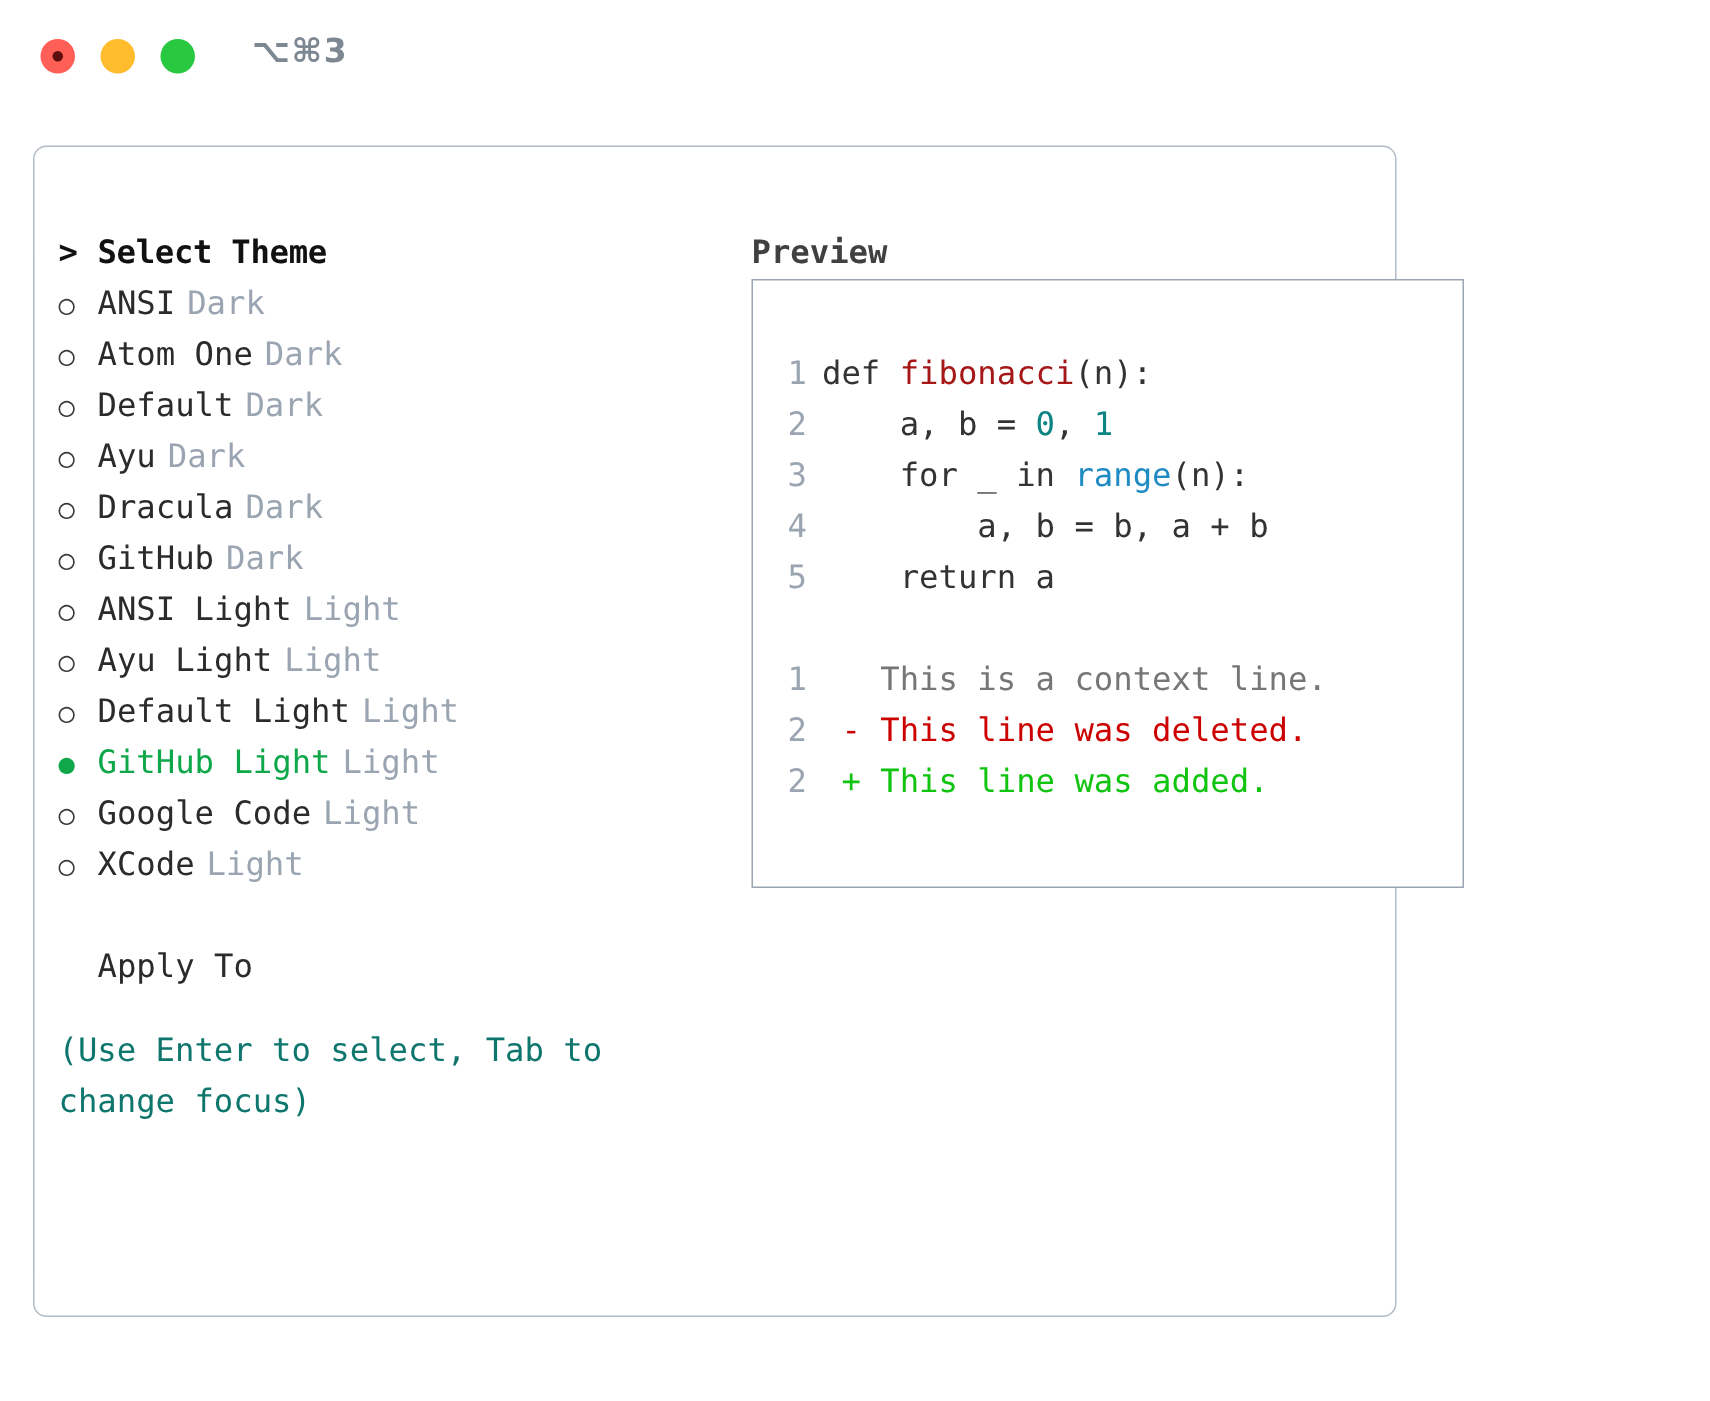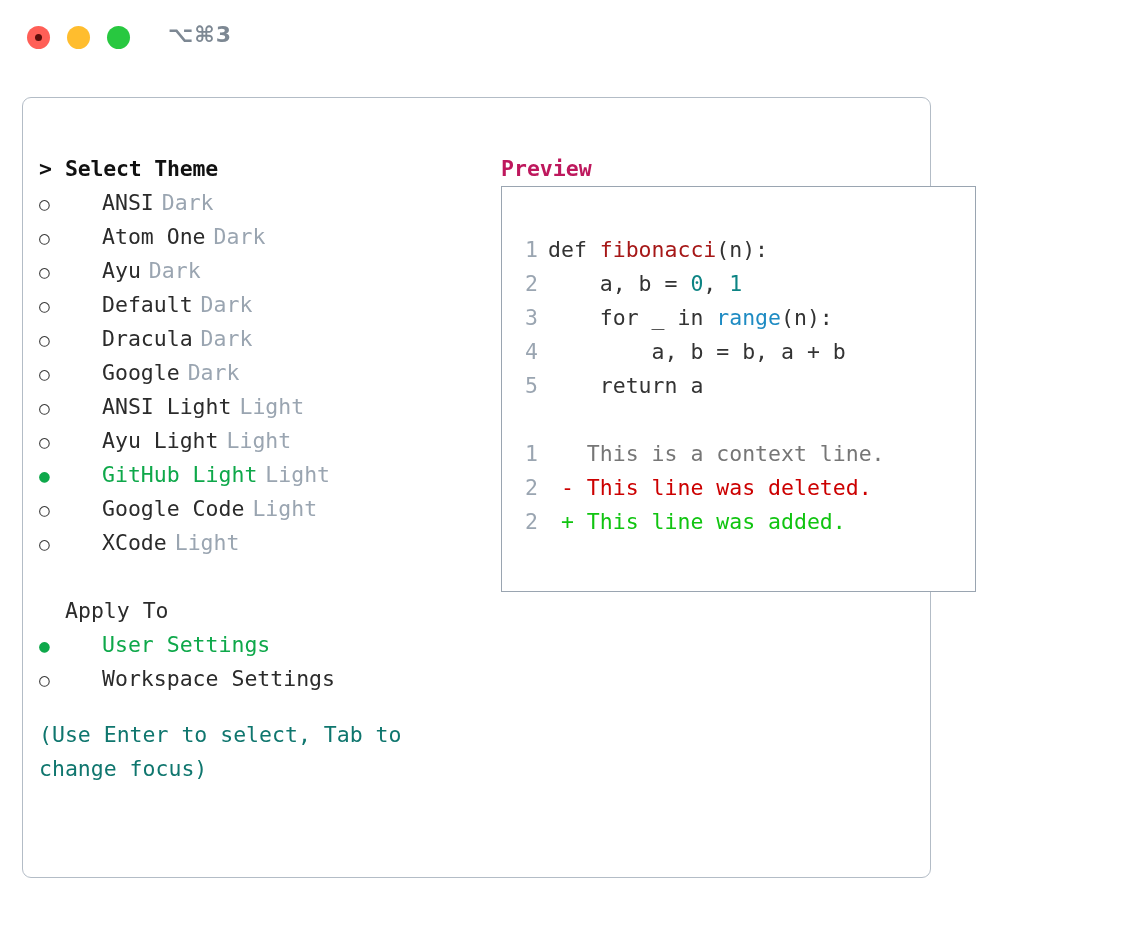--- a/index.html
+++ b/index.html
@@ -106,21 +106,21 @@
     letter-spacing: -0.2px;
   }
   .bullet-empty {
     color: #3a3a3a;
     font-size: 18px;
   }
   .bullet-filled {
     color: #0ea84a;
     font-size: 18px;
   }
-  .item-label { color: #2b2b2b; margin-left: 37px; }
+  .item-label { color: #2b2b2b; }
   .item-label.selected { color: #0ea84a; }
   .tag {
     color: #9aa5b1;
     margin-left: 8px;
   }
   .spacer { height: 34px; }
   .hint {
     margin-top: 22px;
     font-size: 21.5px;
     line-height: 34px;
@@ -132,21 +132,21 @@
   .right-col {
     position: absolute;
     left: 478px;
     top: 54px;
     width: 490px;
   }
   .preview-title {
     font-size: 21.5px;
     line-height: 34px;
     font-weight: 700;
-    color: #be185d;
+    color: #404040;
   }
   .codebox {
     width: 475px;
     height: 406px;
     border: 1.5px solid #9aa5b1;
     box-sizing: border-box;
     background: #ffffff;
     position: relative;
   }
   .code {
@@ -191,41 +191,38 @@
 
     <div class="left-col">
 
       <div class="row">
         <span class="prefix heading">&gt;</span><span class="heading">Select Theme</span>
       </div>
 
       <div id="theme-list">
           <div class="row"><span class="prefix bullet-empty">○</span><span class="item-label">ANSI</span><span class="tag">Dark</span></div>
           <div class="row"><span class="prefix bullet-empty">○</span><span class="item-label">Atom One</span><span class="tag">Dark</span></div>
+          <div class="row"><span class="prefix bullet-empty">○</span><span class="item-label">Default</span><span class="tag">Dark</span></div>
           <div class="row"><span class="prefix bullet-empty">○</span><span class="item-label">Ayu</span><span class="tag">Dark</span></div>
-          <div class="row"><span class="prefix bullet-empty">○</span><span class="item-label">Default</span><span class="tag">Dark</span></div>
           <div class="row"><span class="prefix bullet-empty">○</span><span class="item-label">Dracula</span><span class="tag">Dark</span></div>
-          <div class="row"><span class="prefix bullet-empty">○</span><span class="item-label">Google</span><span class="tag">Dark</span></div>
+          <div class="row"><span class="prefix bullet-empty">○</span><span class="item-label">GitHub</span><span class="tag">Dark</span></div>
           <div class="row"><span class="prefix bullet-empty">○</span><span class="item-label">ANSI Light</span><span class="tag">Light</span></div>
           <div class="row"><span class="prefix bullet-empty">○</span><span class="item-label">Ayu Light</span><span class="tag">Light</span></div>
+          <div class="row"><span class="prefix bullet-empty">○</span><span class="item-label">Default Light</span><span class="tag">Light</span></div>
           <div class="row"><span class="prefix bullet-filled">●</span><span class="item-label selected">GitHub Light</span><span class="tag">Light</span></div>
           <div class="row"><span class="prefix bullet-empty">○</span><span class="item-label">Google Code</span><span class="tag">Light</span></div>
           <div class="row"><span class="prefix bullet-empty">○</span><span class="item-label">XCode</span><span class="tag">Light</span></div>
         </div>
 
       <div class="spacer"></div>
 
       <div class="row">
         <span class="prefix"></span><span>Apply To</span>
       </div>
 
-      <div id="apply-list">
-          <div class="row"><span class="prefix bullet-filled">●</span><span class="item-label selected">User Settings</span></div>
-          <div class="row"><span class="prefix bullet-empty">○</span><span class="item-label">Workspace Settings</span></div>
-        </div>
 
       <div class="hint">(Use Enter to select, Tab to change focus)</div>
     </div>
 
     <div class="right-col">
       <div class="preview-title">Preview</div>
 
       <div class="codebox">
         <div class="code" id="code-body"><div><span class="ln">1</span><span class="tok-plain">def </span><span class="tok-func">fibonacci</span><span class="tok-plain">(n):</span></div><div><span class="ln">2</span><span class="tok-plain">    a, b = </span><span class="tok-num">0</span><span class="tok-plain">, </span><span class="tok-num">1</span></div><div><span class="ln">3</span><span class="tok-plain">    for _ in </span><span class="tok-built">range</span><span class="tok-plain">(n):</span></div><div><span class="ln">4</span><span class="tok-plain">        a, b = b, a + b</span></div><div><span class="ln">5</span><span class="tok-plain">    return a</span></div><div class="blank"></div><div><span class="ln">1</span><span class="tok-ctx">   </span><span class="tok-ctx">This is a context line.</span></div><div><span class="ln">2</span><span class="tok-del"> - </span><span class="tok-del">This line was deleted.</span></div><div><span class="ln">2</span><span class="tok-add"> + </span><span class="tok-add">This line was added.</span></div></div>
       </div>

